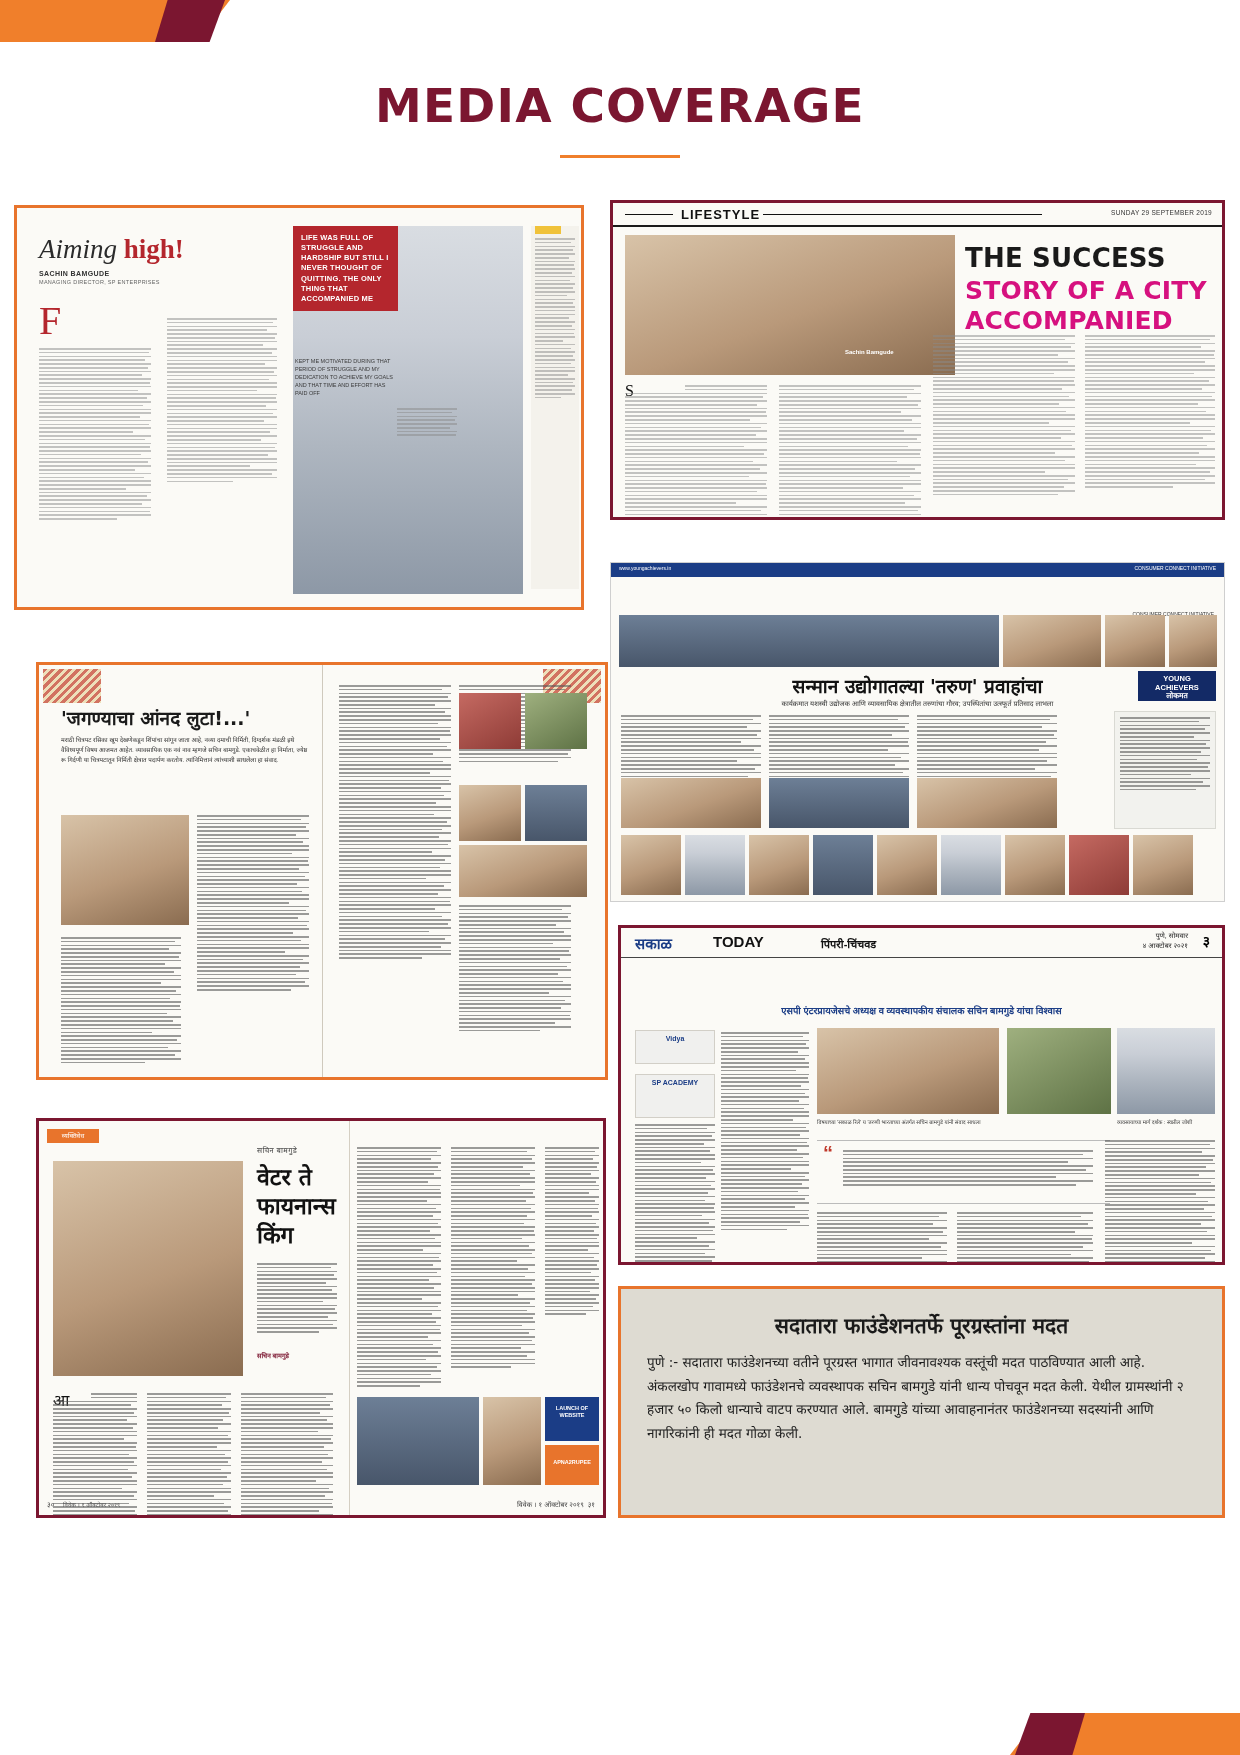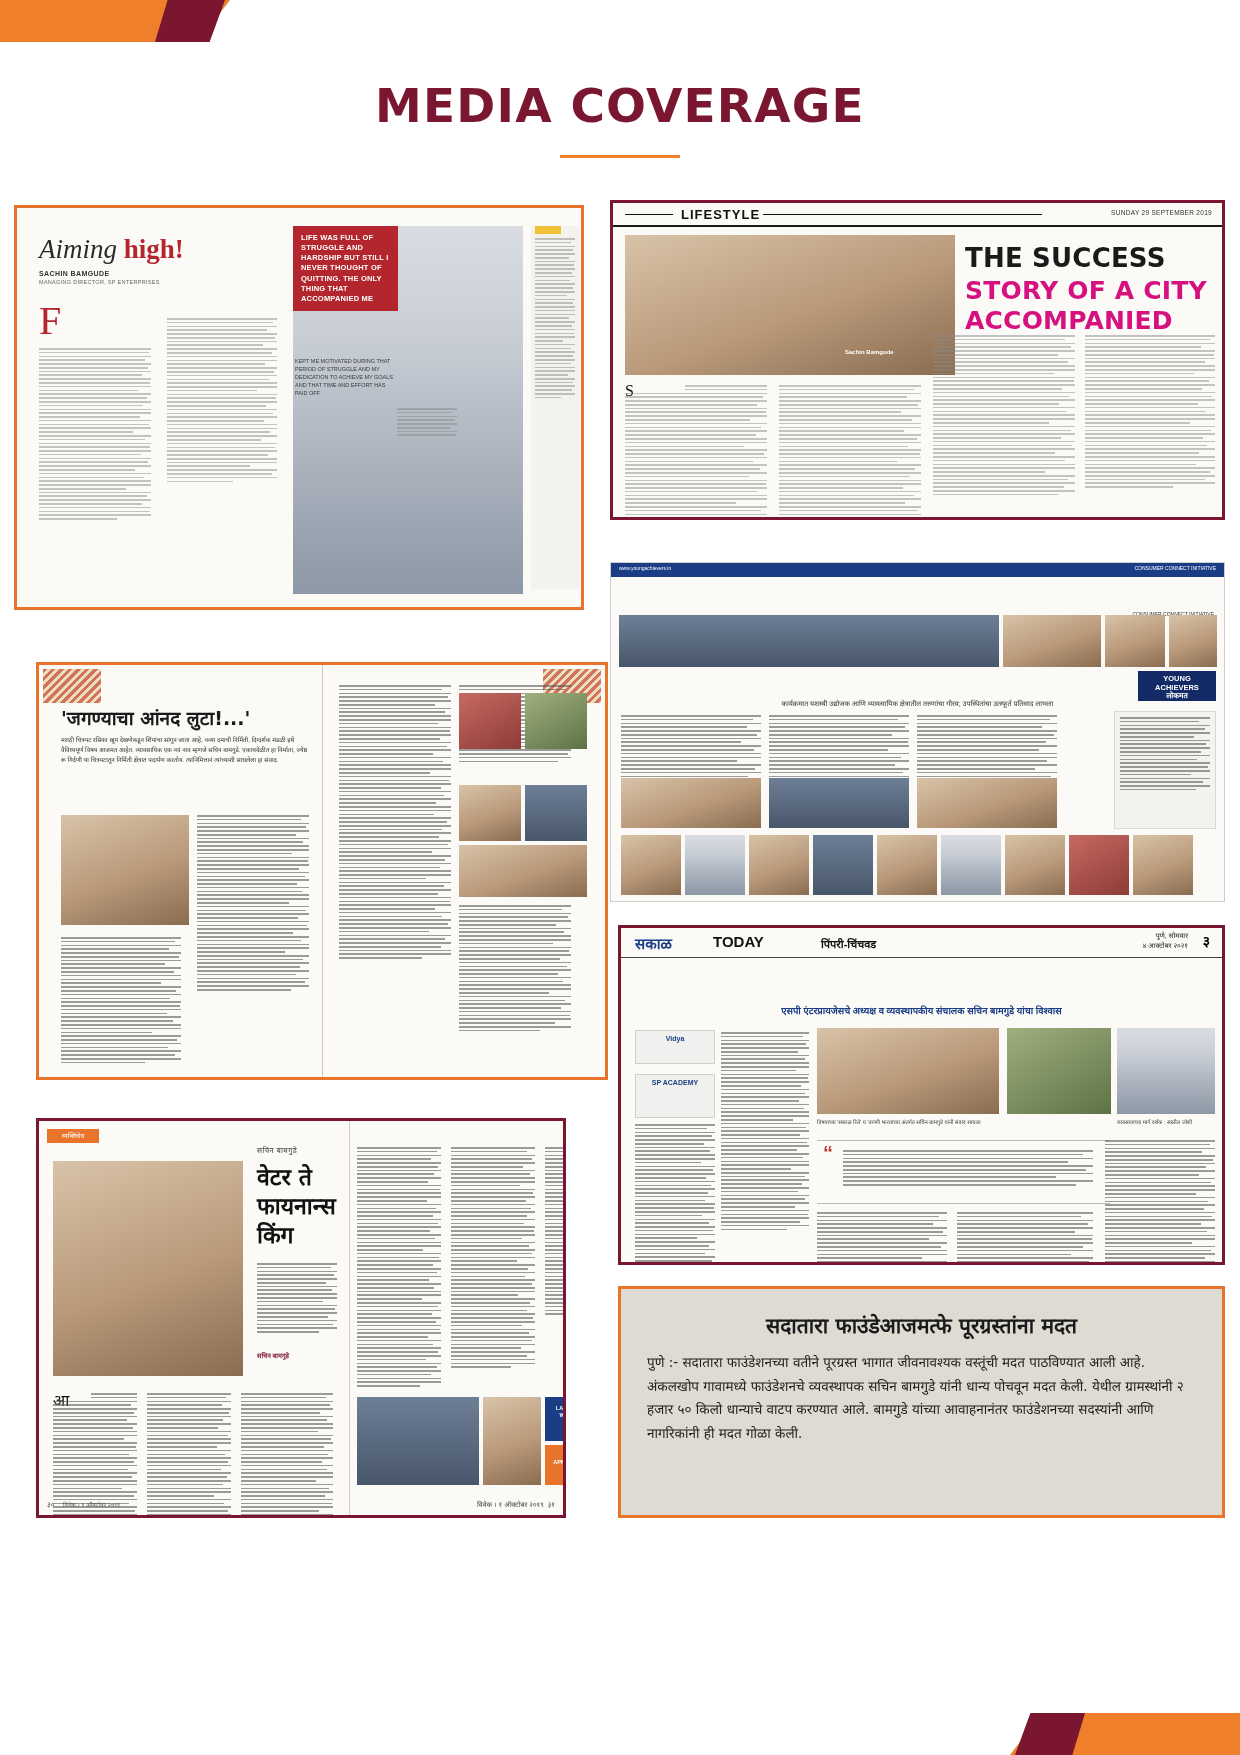--- a/index.html
+++ b/index.html
@@ -244,21 +244,21 @@
   }
   #clip5 .subhead {
     position: absolute; left: 0; right: 0; top: 76px;
     text-align: center; font-size: 9.5px; color: #1b3d86; font-weight: bold;
   }
   .quote-mark {
     position:absolute; font-size: 20px; color:#c0392b; font-weight:bold;
   }
 
   
-  #clip6 { left: 36px; top: 1118px; width: 530px; height: 400px; }
+  #clip6 { left: 36px; top: 1118px; width: 570px; height: 400px; }
   #clip6 .mhead {
     position: absolute; left: 218px; top: 42px;
     font-size: 23px; font-weight: bold; color: #111; line-height: 1.25;
     font-family: "DejaVu Sans", sans-serif;
   }
   #clip6 .kicker {
     position: absolute; left: 218px; top: 24px;
     font-size: 7.5px; color: #444; letter-spacing: .4px;
   }
   #clip6 .folio-l { position: absolute; left: 8px; bottom: 6px; font-size: 7px; color:#444; }
@@ -655,20 +655,21 @@
   <div class="masthead"></div>
   <div class="mast-txt">www.youngachievers.in</div>
   <div class="mast-txt2">CONSUMER CONNECT INITIATIVE</div>
   <div class="tagline">CONSUMER CONNECT INITIATIVE</div>
 
   <div class="photo group" style="left:8px; top:52px; width:380px; height:52px;"></div>
   <div class="photo warm" style="left:392px; top:52px; width:98px; height:52px;"></div>
   <div class="photo warm" style="left:494px; top:52px; width:60px; height:52px;"></div>
   <div class="photo warm" style="left:558px; top:52px; width:48px; height:52px;"></div>
 
+  <div class="mrheadline">सन्मान उद्योगातल्या 'तरुण' प्रवाहांचा</div>
   <div class="mrsub">कार्यक्रमात यशस्वी उद्योजक आणि व्यावसायिक क्षेत्रातील तरुणांचा गौरव; उपस्थितांचा उत्स्फूर्त प्रतिसाद लाभला</div>
   <div class="ya-badge">
     <span>YOUNG</span><br>
     <span>ACHIEVERS</span><br>
     <span>लोकमत</span>
   </div>
 
   <div class="lines tight dev" style="left:10px; top:152px; width:140px;">
     <i style="width:100%"></i>
       <i style="width:94%"></i>
@@ -1545,15 +1546,15 @@
   </div>
   <div class="folio-r">
     <span>विवेक । १ ऑक्टोबर २०१९</span>
     &nbsp;<span>३१</span>
   </div>
   <div style="position:absolute;left:24px;bottom:6px;font-size:6px;color:#555;">विवेक । १ ऑक्टोबर २०१९</div>
 </div>
 
 <div class="clip orange" id="clip7">
   <div class="paper"></div>
-  <div class="hd">सदातारा फाउंडेआजमत्फे पूरग्रस्तांना मदत</div>
+  <div class="hd">सदातारा फाउंडेशनतर्फे पूरग्रस्तांना मदत</div>
   <div class="body">पुणे :- सदातारा फाउंडेशनच्या वतीने पूरग्रस्त भागात जीवनावश्यक वस्तूंची मदत पाठविण्यात आली आहे. अंकलखोप गावामध्ये फाउंडेशनचे व्यवस्थापक सचिन बामगुडे यांनी धान्य पोचवून मदत केली. येथील ग्रामस्थांनी २ हजार ५० किलो धान्याचे वाटप करण्यात आले. बामगुडे यांच्या आवाहनानंतर फाउंडेशनच्या सदस्यांनी आणि नागरिकांनी ही मदत गोळा केली.</div>
 </div>
 
 </body></html>

